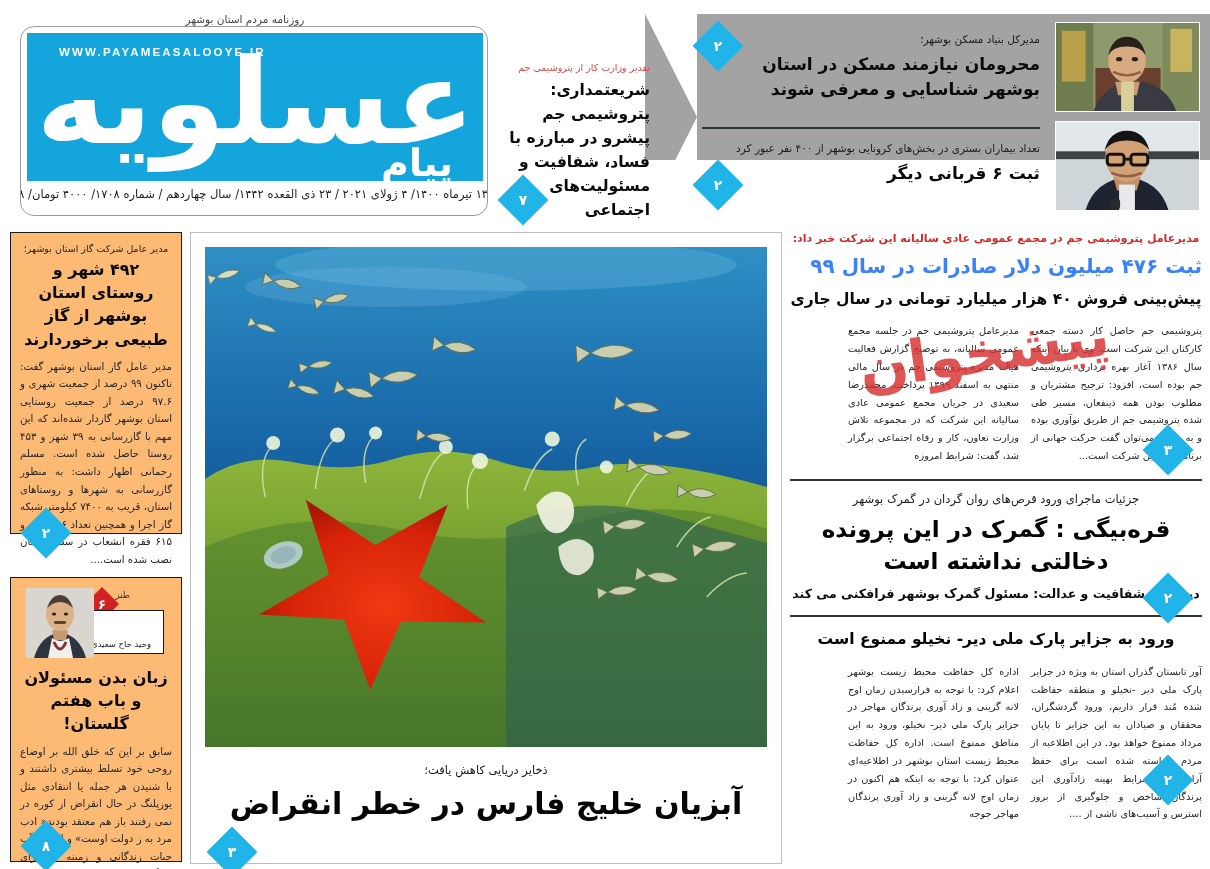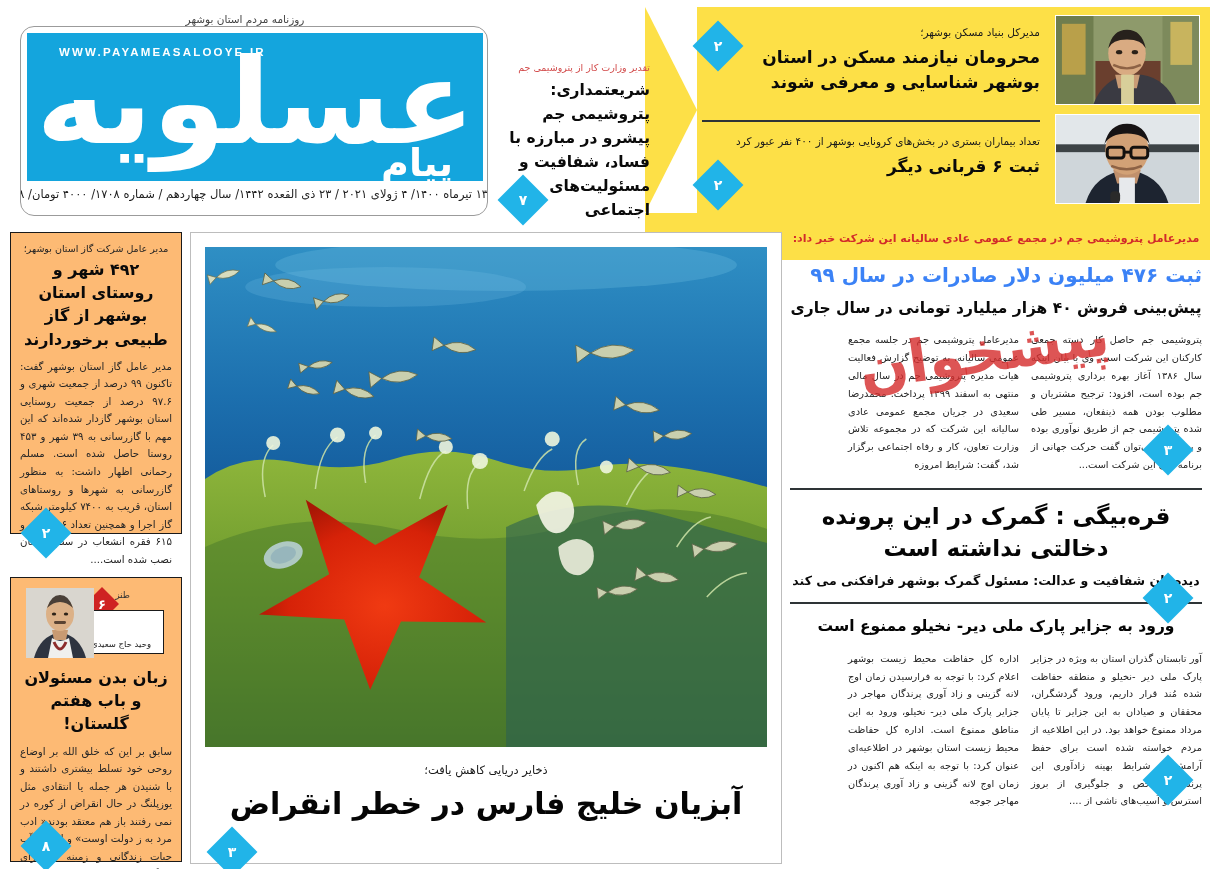--- a/index.html
+++ b/index.html
@@ -107,23 +107,23 @@
     justify-content: center;
     font-size: 11.5px;
     color: #1d1d1d;
     direction: rtl;
     white-space: nowrap;
   }
 
   
   .teaser-band {
     position: absolute;
-    left: 645px; top: 7px;
-    width: 565px; height: 253px;
-    background: #fde047;
+    left: 645px; top: 14px;
+    width: 565px; height: 146px;
+    background: #a3a3a3;
   }
   .teaser-arrow {
     position: absolute;
     left: 0; top: 0;
     width: 0; height: 0;
     border-top: 103px solid #fff;
     border-bottom: 103px solid #fff;
     border-left: 52px solid transparent;
   }
 
@@ -314,21 +314,21 @@
     position: absolute;
     left: 790px; top: 232px;
     width: 412px; height: 632px;
     direction: rtl;
   }
 
   .lead-kicker {
     font-size: 11px;
     color: #d22a2a;
     text-align: center;
-    margin-bottom: 17px;
+    margin-bottom: 8px;
     font-weight: bold;
   }
   .lead-title {
     font-size: 20px;
     font-weight: bold;
     color: #3b82f6;
     line-height: 1.34;
   }
   .lead-sub {
     font-size: 15.5px;
@@ -657,20 +657,21 @@
 
       <div class="two-col">
         <div class="col">پتروشیمی جم حاصل کار دسته جمعی کارکنان این شرکت است. وی با بیان اینکه سال ۱۳۸۶ آغاز بهره برداری پتروشیمی جم بوده است، افزود: ترجیح مشتریان و مطلوب بودن همه ذینفعان، مسیر طی شده پتروشیمی جم از طریق نوآوری بوده و به جرات می‌توان گفت حرکت جهانی از برنامه های این شرکت است...</div>
         <div class="col">مدیرعامل پتروشیمی جم در جلسه مجمع عمومی سالیانه، به توضیح گزارش فعالیت هیات مدیره پتروشیمی جم در سال مالی منتهی به اسفند ۱۳۹۹ پرداخت. محمدرضا سعیدی در جریان مجمع عمومی عادی سالیانه این شرکت که در مجموعه تلاش وزارت تعاون، کار و رفاه اجتماعی برگزار شد، گفت: شرایط امروزه</div>
       </div>
     </div>
 
     <div class="hrule"></div>
 
     <div>
+      <div class="sec2-kicker">جزئیات ماجرای ورود قرص‌های روان گردان در گمرک بوشهر</div>
       <div class="sec2-title">قره‌بیگی : گمرک در این پرونده دخالتی نداشته است</div>
       <div class="sec2-sub">دیده بان شفافیت و عدالت: مسئول گمرک بوشهر فرافکنی می کند</div>
     </div>
 
     <div class="hrule"></div>
 
     <div>
       <div class="sec3-title">ورود به جزایر پارک ملی دیر- نخیلو ممنوع است</div>
       <div class="two-col">
         <div class="col">آور تابستان گذران استان به ویژه در جزایر پارک ملی دیر -نخیلو و منطقه حفاظت شده مُند قرار داریم، ورود گردشگران، محققان و صیادان به این جزایر تا پایان مرداد ممنوع خواهد بود. در این اطلاعیه از مردم خواسته شده است برای حفظ آرامش و شرایط بهینه زادآوری این پرندگان شاخص و جلوگیری از بروز استرس و آسیب‌های ناشی از ....</div>

